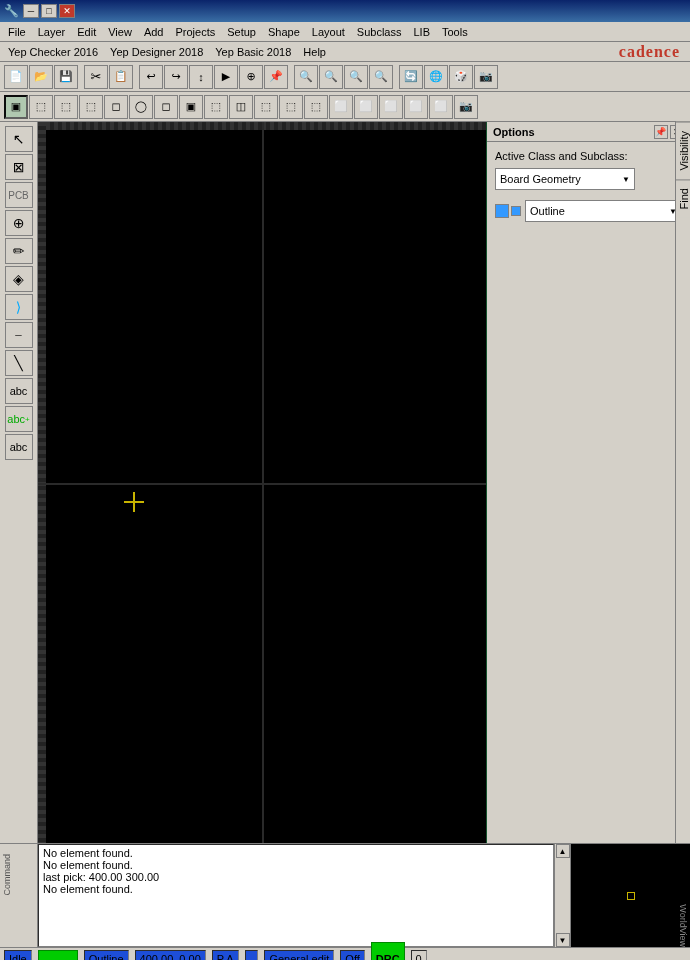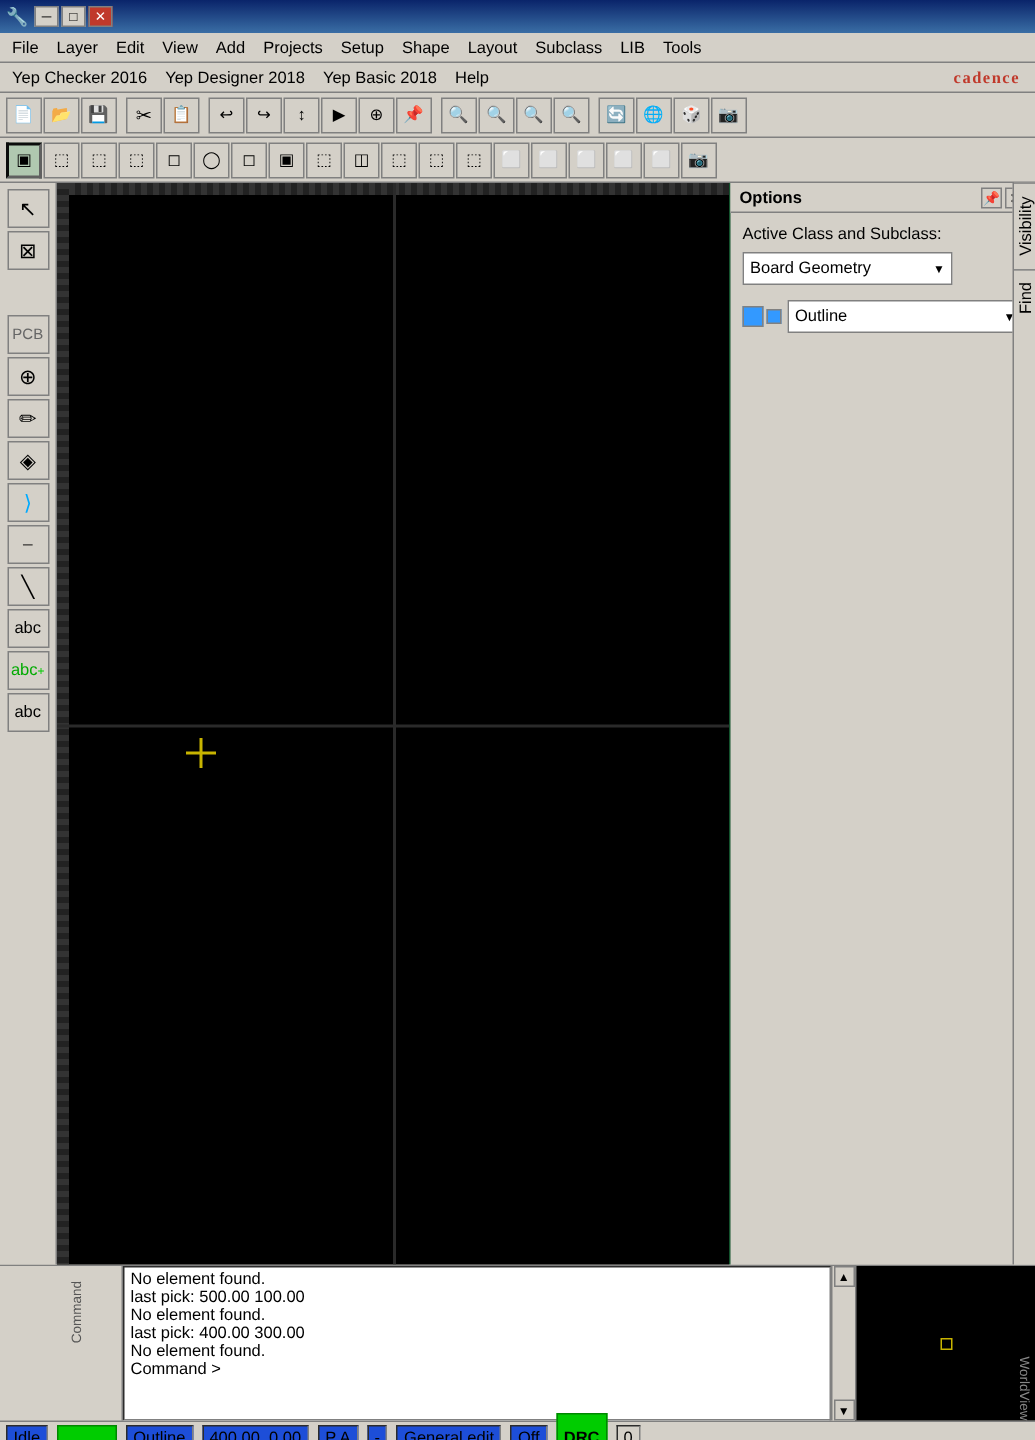--- a/index.html
+++ b/index.html
@@ -48,21 +48,21 @@
       background: #d4d0c8;
       display: flex;
       align-items: center;
       padding: 0 2px;
       border-bottom: 1px solid #808080;
       justify-content: space-between;
     }
     #menubar2 .left { display: flex; }
     #menubar2 .right {
       font-family: serif;
-      font-size: 11px;
+      font-size: 16px;
       font-weight: bold;
       color: #c0392b;
       padding-right: 8px;
       letter-spacing: 1px;
     }
 
     
     #toolbar1 {
       height: 30px;
       background: #d4d0c8;
@@ -230,21 +230,20 @@
       border-bottom: 1px solid #808080;
       background: #d4d0c8;
     }
 
     
     #command-area {
       height: 104px;
       border-top: 1px solid #808080;
       display: flex;
       background: #d4d0c8;
-      padding-left: 44px;
     }
     #command-left {
       width: 38px;
       border-right: 1px solid #808080;
       display: flex;
       flex-direction: column;
       font-size: 9px;
       padding: 2px;
     }
     #command-main {
@@ -463,21 +462,21 @@
   <div class="tb-btn">⬜</div>
   <div class="tb-btn">⬜</div>
   <div class="tb-btn">📷</div>
 </div>
 
 <div id="main-layout" style="height: 721px;">
 
   <div id="left-toolbar">
     <div class="lt-btn" style="font-size:14px;">↖</div>
     <div class="lt-btn" style="font-size:14px;">⊠</div>
-    <div class="lt-btn" style="font-size:10px; color:#666;margin-top:28px;">PCB</div>
+    <div class="lt-btn" style="font-size:10px; color:#666;">PCB</div>
     <div class="lt-btn" style="font-size:14px;">⊕</div>
     <div class="lt-btn" style="font-size:14px;">✏</div>
     <div class="lt-btn" style="font-size:14px;">◈</div>
     <div class="lt-btn" style="font-size:14px; color:#00aaff;">⟩</div>
     <div class="lt-btn" style="font-size:9px;">─</div>
     <div class="lt-btn" style="font-size:14px;">╲</div>
     <div class="lt-btn" style="font-size:11px;">abc</div>
     <div class="lt-btn" style="font-size:11px; color:#00aa00;">abc<span style="color:#00cc00; font-size:8px;">+</span></div>
     <div class="lt-btn" style="font-size:11px;">abc</div>
   </div>
@@ -527,25 +526,23 @@
 
 </div>
 
 <div id="command-area">
   <div id="command-left">
     <div style="writing-mode: vertical-rl; transform: rotate(180deg); font-size:9px; color:#555; margin-top:8px;">Command</div>
   </div>
   <div id="command-main">
     <div id="command-text">
       <div>No element found.</div>
-      <div>last pick:  500.00 100.00</div>
       <div>No element found.</div>
       <div>last pick:  400.00 300.00</div>
       <div>No element found.</div>
-      <div>Command &gt;</div>
     </div>
     <div id="command-scrollbar">
       <div class="scroll-btn">▲</div>
       <div class="scroll-track"></div>
       <div class="scroll-btn">▼</div>
     </div>
   </div>
 
   <div id="minimap">
     <div id="minimap-dot"></div>

